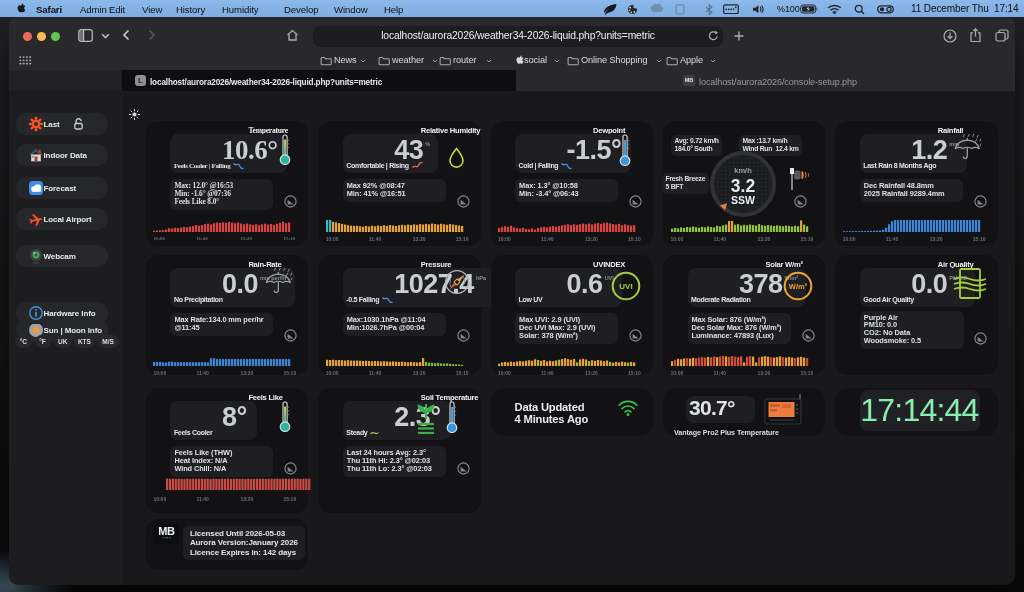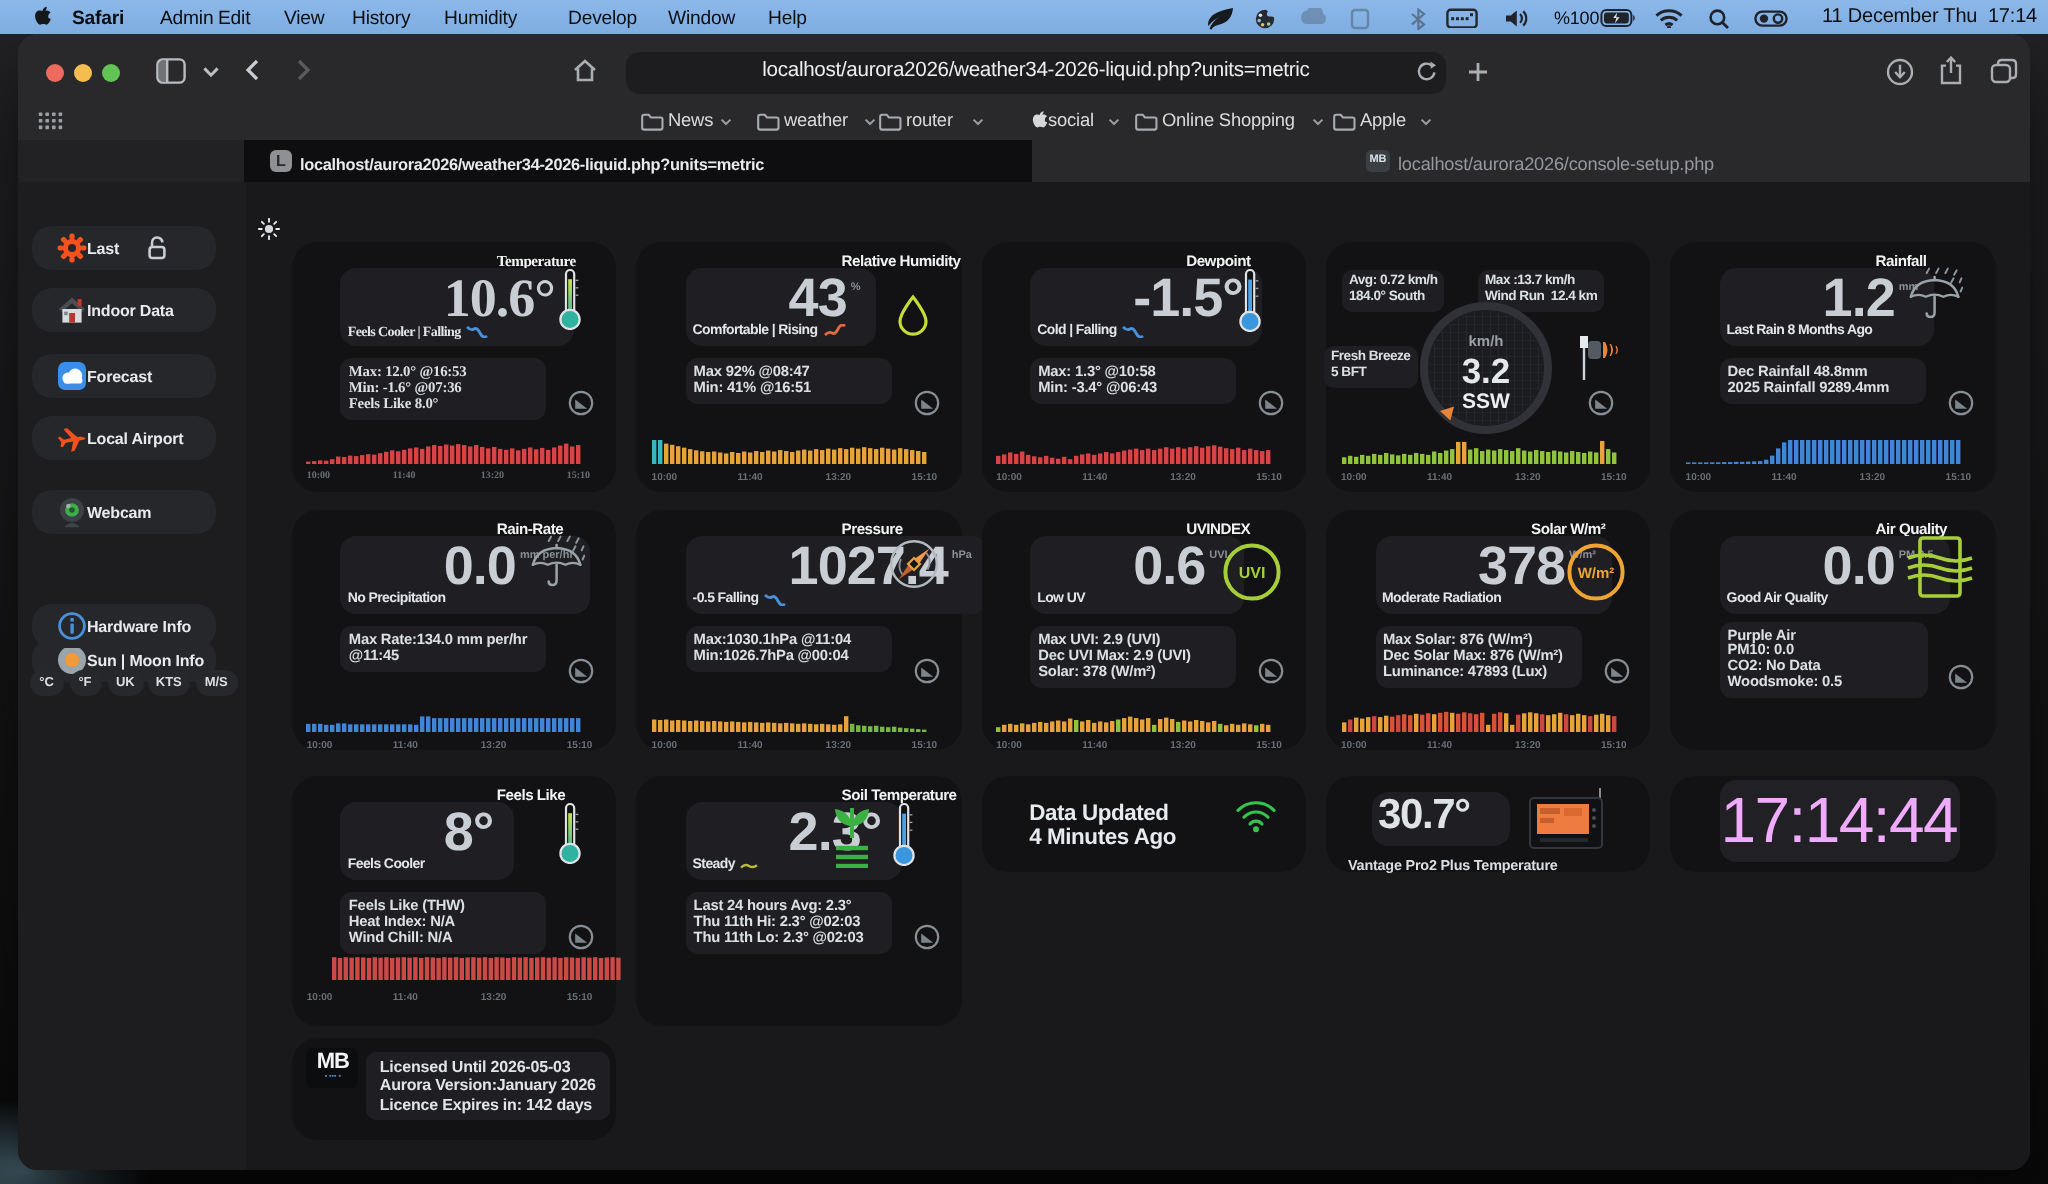--- a/index.html
+++ b/index.html
@@ -1090,21 +1090,21 @@
             <rect x="18" y="11" width="9" height="4" fill="#d8692f"></rect>
 <circle cx="33" cy="12" r="1" fill="#4a4f54"></circle>
             <circle cx="33" cy="16" r="1" fill="#4a4f54"></circle>
             <circle cx="33" cy="20" r="1" fill="#4a4f54"></circle>
 <rect x="6" y="26" width="24" height="2" fill="#26282c"></rect>
           </svg>
           <div style="position:absolute;left:11px;top:40.5px;font-size:7.2px;font-weight:bold;color:#dcdfe2;letter-spacing:-.1px;">Vantage Pro2 Plus Temperature</div>
         </div>
         <div class="card" style="left:826.3px;top:296.5px;width:162.3px;height:48.5px;">
           <div style="position:absolute;left:24.5px;top:2px;width:120.5px;height:41px;background:#212125;border-radius:8px;"></div>
-          <div style="position:absolute;left:25px;top:4.5px;font-size:32px;font-weight:400;color:#f0abfc;letter-spacing:-.8px;">17:14:44</div>
+          <div style="position:absolute;left:25px;top:4.5px;font-size:32px;font-weight:400;color:#86efac;letter-spacing:-.8px;">17:14:44</div>
         </div>
         <div class="card" style="left:136.9px;top:428.0px;width:162.3px;height:50.5px;">
           <div style="position:absolute;left:7.5px;top:4.5px;width:26px;height:20.5px;background:#0c0d0f;border-radius:4px;text-align:center;">
 <div style="font-size:11px;font-weight:bold;color:#f2f4f6;letter-spacing:-.5px;margin-top:1.5px;">MB</div>
 <div style="font-size:3.5px;color:#4a90d9;line-height:3px;">▪ ▪▪▪ ▪</div>
           </div>
           <div style="position:absolute;left:37px;top:6.5px;background:#1f1f23;border-radius:5px;padding:3px 7px;font-size:8px;font-weight:bold;color:#e2e5e8;line-height:9.6px;letter-spacing:-.1px;white-space:nowrap;">Licensed Until 2026-05-03<br>Aurora Version:January 2026<br>Licence Expires in: 142 days</div>
         </div>
       </div>
 </div>

